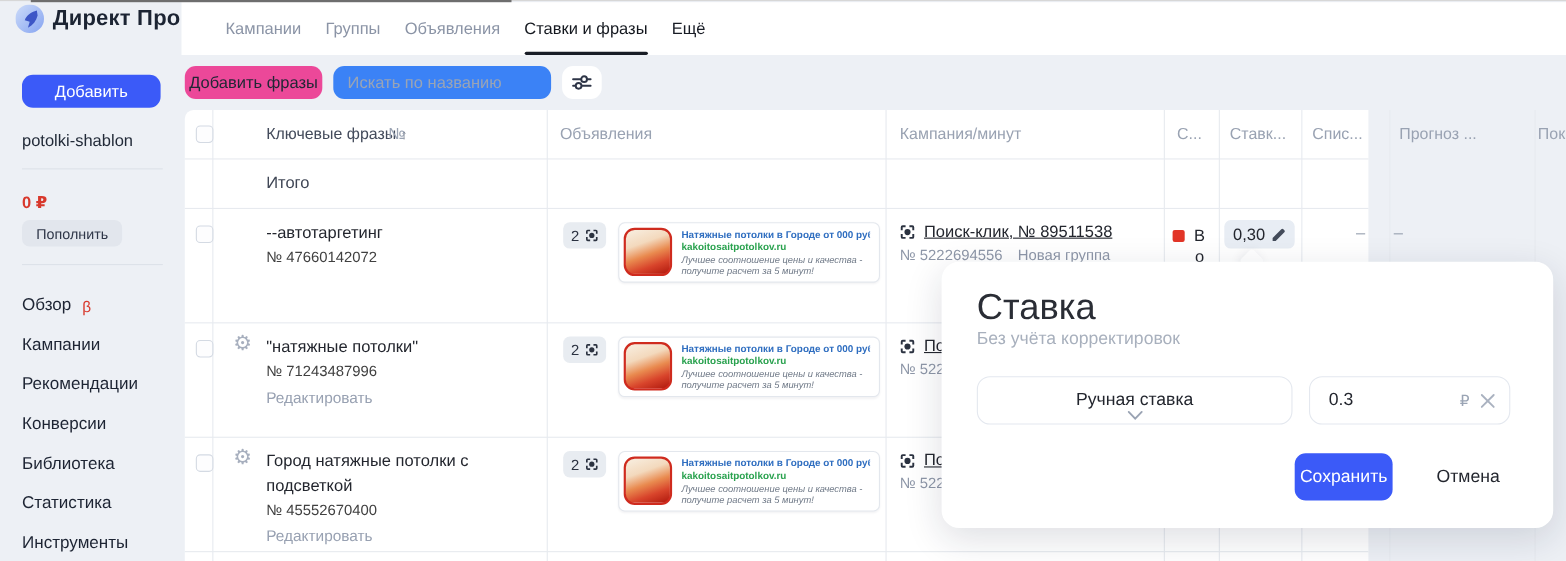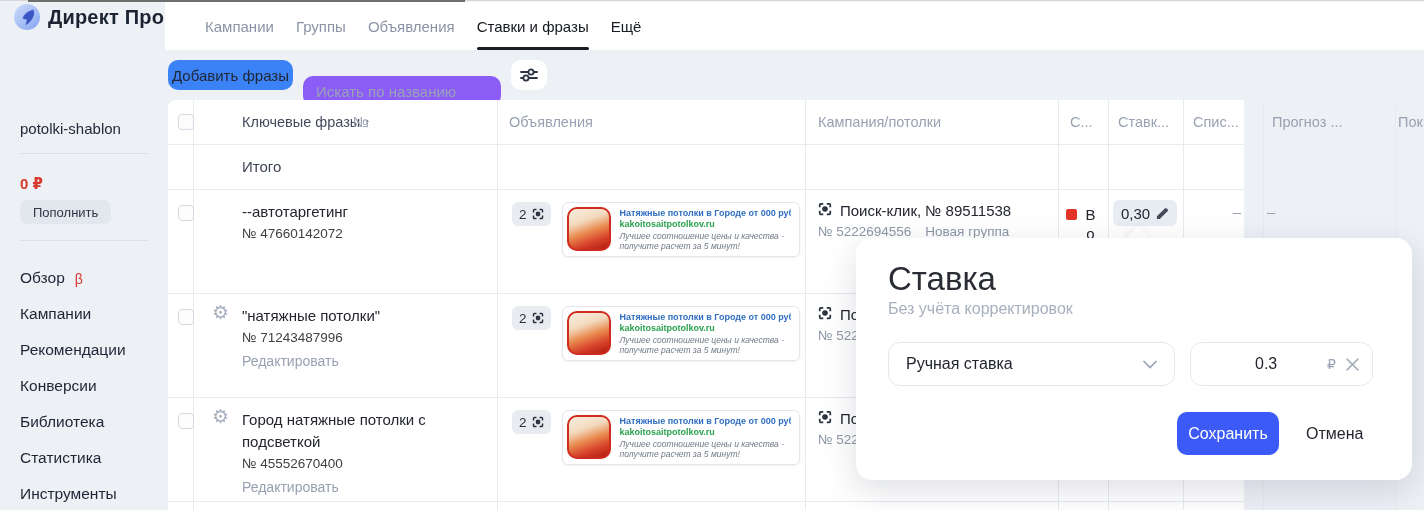--- a/index.html
+++ b/index.html
@@ -30,23 +30,23 @@
   .beta{color:#d8382c;font-size:14px;margin-left:10px;}
 
   
   .topbar{position:absolute;left:165px;top:2px;right:0;height:48px;background:#fff;display:flex;align-items:stretch;padding-left:40px;gap:22px;}
   .tab{position:relative;display:flex;align-items:center;font-size:15px;color:#8b94a6;cursor:pointer;}
   .tab.dark{color:#181c25;}
   .tab.active{color:#14181f;}
   .tab.active::after{content:"";position:absolute;left:0;right:0;bottom:0;height:3px;background:#191d26;border-radius:2px;}
 
   
-  .btn-add-phrases{position:absolute;left:168px;top:60px;width:125px;height:30px;background:#3b82f6;border:none;border-radius:10px;
+  .btn-add-phrases{position:absolute;left:168px;top:60px;width:125px;height:30px;background:#ec4899;border:none;border-radius:10px;
     font-size:15px;color:#212735;font-family:inherit;display:flex;align-items:center;justify-content:center;cursor:pointer;}
-  .search{position:absolute;left:303px;top:76px;width:198px;height:30px;background:#8b5cf6;border:none;border-radius:10px;
+  .search{position:absolute;left:303px;top:60px;width:198px;height:30px;background:#3b82f6;border:none;border-radius:10px;
     padding:0 13px;font-size:15px;font-family:inherit;color:#23262e;outline:none;}
   .search::placeholder{color:#9aa4b5;}
   .filter-btn{position:absolute;left:511px;top:60px;width:36px;height:30px;background:#fff;border:none;border-radius:10px;
     display:flex;align-items:center;justify-content:center;cursor:pointer;}
 
   
   .table{position:absolute;left:168px;top:100px;width:1076px;height:410px;background:#fff;border-top-left-radius:8px;}
   .vline{position:absolute;top:0;bottom:0;width:1px;background:#e7eaef;}
   .hline{position:absolute;left:0;right:0;height:1px;background:#e7eaef;}
   .hdr{position:absolute;top:14px;font-size:14.5px;color:#99a2b2;white-space:nowrap;}
@@ -67,45 +67,45 @@
     font-size:13.5px;color:#2a3140;}
   .ad-card{width:238px;background:#fff;border:1px solid #e3e7ed;border-radius:6px;box-shadow:0 1px 2px rgba(30,40,60,.06);
     display:flex;gap:9px;padding:4px 8px 5px 4px;cursor:pointer;}
   .ad-img{flex:0 0 44px;width:44px;height:44px;border-radius:10px;border:2px solid #cf2b1e;
     background:linear-gradient(160deg,#f7ead9 8%,#f3d9bd 32%,#e98a4f 55%,#d8442b 76%,#b51f12 96%);}
   .ad-texts{min-width:0;padding-top:1px;}
   .ad-title{font-size:9px;font-weight:bold;color:#2f6ec0;line-height:11px;white-space:nowrap;overflow:hidden;}
   .ad-url{font-size:9px;font-weight:bold;color:#2aa24f;line-height:11px;}
   .ad-desc{font-size:8.5px;color:#707a88;line-height:10px;margin-top:1px;font-style:italic;}
   .c-campaign{position:absolute;left:650px;top:13px;}
-  .camp-line1{display:flex;align-items:flex-start;gap:8px;font-size:15px;color:#23262e;white-space:nowrap;}
+  .camp-line1{display:flex;align-items:center;gap:8px;font-size:15px;color:#23262e;white-space:nowrap;text-decoration:underline;}
   .camp-line2{display:flex;gap:14px;font-size:13.5px;color:#8e97a8;margin-top:5px;white-space:nowrap;}
   .c-status{position:absolute;left:898px;top:16px;display:flex;gap:6px;}
   .status-square{width:11px;height:11px;background:#e23527;border-radius:2px;margin-top:4px;}
   .status-text{width:15px;font-size:15px;line-height:19px;color:#23262e;word-break:break-all;text-align:center;}
   .c-bid{position:absolute;left:945px;top:11px;height:26px;padding:0 8px;background:#e8edf4;border-radius:6px;
     display:inline-flex;align-items:center;gap:6px;font-size:15px;color:#23262e;cursor:pointer;}
   .c-wo{position:absolute;left:1060px;top:14px;width:18px;text-align:center;font-size:15px;color:#9aa3b2;}
   .c-fc{position:absolute;left:1099px;top:14px;font-size:15px;color:#9aa3b2;}
 
   
   .popover-arrow{position:absolute;left:1130px;top:229px;width:16px;height:16px;background:#fff;border-radius:3px;
     transform:rotate(45deg);box-shadow:0 2px 10px rgba(20,30,60,.10);z-index:6;}
   .popover{position:absolute;left:856px;top:238px;width:556px;height:242px;background:#fff;border-radius:16px;
     box-shadow:0 10px 34px rgba(20,30,60,.14);z-index:7;}
   .pp-title{position:absolute;left:32px;top:22px;font-size:33px;color:#2a2d35;}
   .pp-sub{position:absolute;left:32px;top:62px;font-size:16px;color:#a8b0bd;}
   .pp-select{position:absolute;left:32px;top:104px;width:287px;height:44px;border:1.5px solid #e4e8ef;border-radius:12px;
-    display:flex;align-items:center;justify-content:space-between;padding:12px 17px;font-size:16px;color:#23262e;cursor:pointer;background:#fff;}
+    display:flex;align-items:center;justify-content:space-between;padding:12px 17px;font-size:16px;color:#23262e;cursor:pointer;background:#fff;flex-direction:column;}
   .pp-input-wrap{position:absolute;left:334px;top:104px;width:183px;height:44px;border:1.5px solid #e4e8ef;border-radius:12px;
-    display:flex;align-items:center;background:#fff;padding-left:47px;}
+    display:flex;align-items:center;background:#fff;}
   .pp-input{flex:1;min-width:0;border:none;outline:none;font-size:16px;font-family:inherit;color:#23262e;padding:0 0 0 17px;background:transparent;}
   .pp-currency{font-size:14px;color:#9aa4b4;margin-right:10px;}
   .pp-clear{margin-right:13px;display:flex;cursor:pointer;}
-  .pp-save{position:absolute;left:321px;top:174px;width:102px;height:43px;background:#3b5af8;border:none;border-radius:10px;
+  .pp-save{position:absolute;left:321px;top:174px;width:89px;height:43px;background:#3b5af8;border:none;border-radius:10px;
     color:#fff;font-size:16px;font-family:inherit;cursor:pointer;}
   .pp-cancel{position:absolute;left:450px;top:174px;height:43px;display:flex;align-items:center;font-size:16px;color:#23262e;cursor:pointer;}
 </style>
 </head>
 <body>
 
 <div id="app">
   <div class="top-line-light"></div>
   <div class="top-line-dark"></div>
 
@@ -118,20 +118,21 @@
             <stop offset="0" stop-color="#cddcf9"></stop>
                 <stop offset="1" stop-color="#86a4f1"></stop>
           </linearGradient>
             </defs>
           <circle cx="13" cy="13" r="13" fill="url(#lg1)"></circle>
           <path d="M19.5 5.5c-5.5 1.5-9.5 4.5-11 9l4.5 1.2-1.6 5.6c4.6-2.6 7.6-6.4 8.8-11.3z" fill="#3d56c6"></path>
         </svg>
       </span>
       <span class="logo-text">Директ Про</span>
     </div>
+    <button class="add-btn">Добавить</button>
     <div class="account">potolki-shablon</div>
     <div class="sdiv sdiv1"></div>
     <div class="balance">0 ₽</div>
     <button class="topup">Пополнить</button>
     <div class="sdiv sdiv2"></div>
     <ul class="side-menu">
       <li>
         <span>Обзор</span>
         <span class="beta">β</span>
       </li>
@@ -181,21 +182,21 @@
     <div class="hline" style="top:193px"></div>
     <div class="hline" style="top:297px"></div>
     <div class="hline" style="top:401px"></div>
 
     <span class="checkbox" style="left:10px;top:14px;position:absolute;"></span>
     <div class="hdr dark" style="left:74px">
       <span>Ключевые фразы</span><span class="sort-arrow">↑</span>
     </div>
     <div class="hdr" style="left:185px">№</div>
     <div class="hdr" style="left:341px">Объявления</div>
-    <div class="hdr" style="left:650px">Кампания/потолки</div>
+    <div class="hdr" style="left:650px">Кампания/минут</div>
     <div class="hdr" style="left:902px">С...</div>
     <div class="hdr" style="left:950px">Ставк...</div>
     <div class="hdr" style="left:1025px">Спис...</div>
     <div class="hdr" style="left:1104px">Прогноз ...</div>
     <div class="hdr" style="left:1230px">Пока</div>
 
     <div class="totals-row">
       <div class="totals-label">Итого</div>
     </div>
 

